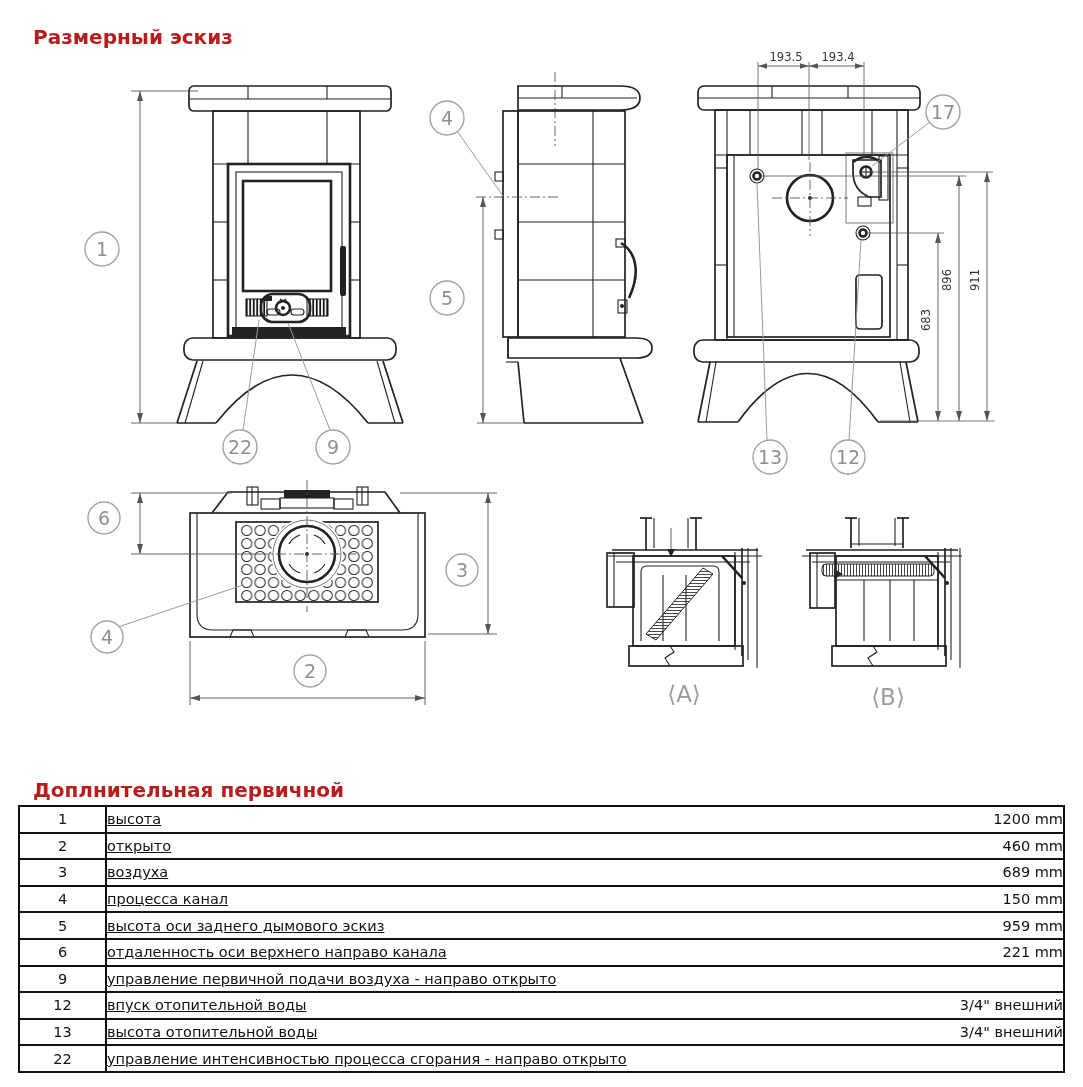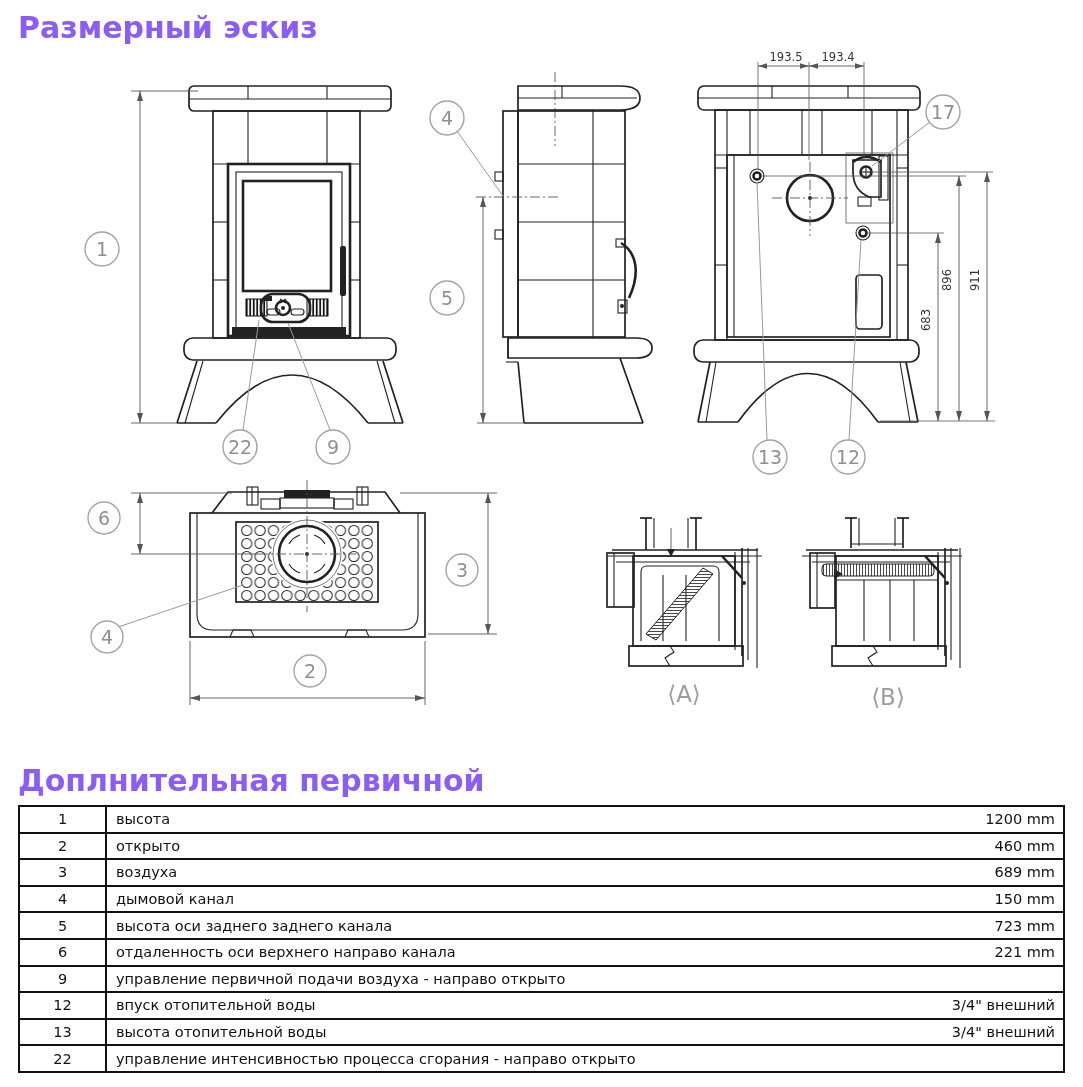--- a/index.html
+++ b/index.html
@@ -1,17 +1,17 @@
 <!DOCTYPE html>
 <html><head>
 <meta charset="utf-8">
 <style>
   html,body{margin:0;padding:0;background:#fff;}
   body{width:1083px;height:1087px;position:relative;font-family:"DejaVu Sans",sans-serif;overflow:hidden;}
-  .title{position:absolute;left:18px;margin:0;font-weight:bold;color:#8b5cf6;font-size:30px;font-family:"DejaVu Sans",sans-serif;}
+  .title{position:absolute;left:18px;margin:15px;font-weight:bold;color:#b91c1c;font-size:20px;font-family:"DejaVu Sans",sans-serif;}
   #title-sketch{top:10px;}
   #title-info{top:763px;}
   #drawing{position:absolute;left:0;top:0;}
 
   
   .s1{stroke:#222;stroke-width:1.1;fill:none;}
   .s15{stroke:#222;stroke-width:1.7;fill:none;}
   .s2{stroke:#222;stroke-width:2.6;fill:none;}
   .thin{stroke:#555;stroke-width:0.8;fill:none;}
   .dim{stroke:#555;stroke-width:0.9;fill:none;}
@@ -22,22 +22,22 @@
   .cotext{fill:#8f8f8f;font-size:19px;text-anchor:middle;}
   .dimtext{fill:#333;font-size:11.5px;text-anchor:middle;}
   .sectext{fill:#9d9d9d;font-size:23px;text-anchor:middle;}
   .dk{fill:#222;stroke:none;}
   .wh{fill:#fff;stroke:none;}
 
   
   #info-table{position:absolute;left:18px;top:805px;width:1047px;border-collapse:collapse;table-layout:fixed;}
   #info-table td{border-top:2px solid #111;border-bottom:2px solid #111;height:24.6px;font-size:14.5px;color:#111;padding:0;vertical-align:middle;}
   #info-table td.num{width:85px;text-align:center;border-left:2px solid #111;border-right:2px solid #111;}
-  #info-table td.desc{padding-left:9px;}
-  #info-table td.val{width:175px;text-align:right;padding-right:8px;border-right:2px solid #111;}
+  #info-table td.desc{text-decoration:underline;}
+  #info-table td.val{width:175px;text-align:right;padding-right:0;border-right:2px solid #111;}
 </style>
 </head>
 <body>
 
 <h1 class="title" id="title-sketch">Размерный эскиз</h1>
 
 <svg id="drawing" width="1083" height="760" viewBox="0 0 1083 760">
   <defs>
     <pattern id="ventH" width="3.5" height="17" patternUnits="userSpaceOnUse">
       <line x1="1.7" y1="0" x2="1.7" y2="17" stroke="#111" stroke-width="1.8"></line>
@@ -420,27 +420,27 @@
       <td class="desc">открыто</td>
       <td class="val">460 mm</td>
     </tr>
     <tr>
       <td class="num">3</td>
       <td class="desc">воздуха</td>
       <td class="val">689 mm</td>
     </tr>
     <tr>
       <td class="num">4</td>
-      <td class="desc">дымовой канал</td>
+      <td class="desc">процесса канал</td>
       <td class="val">150 mm</td>
     </tr>
     <tr>
       <td class="num">5</td>
-      <td class="desc">высота оси заднего заднего канала</td>
-      <td class="val">723 mm</td>
+      <td class="desc">высота оси заднего дымового эскиз</td>
+      <td class="val">959 mm</td>
     </tr>
     <tr>
       <td class="num">6</td>
       <td class="desc">отдаленность оси верхнего направо канала</td>
       <td class="val">221 mm</td>
     </tr>
     <tr>
       <td class="num">9</td>
       <td class="desc">управление первичной подачи воздуха - направо открыто</td>
       <td class="val"></td>

